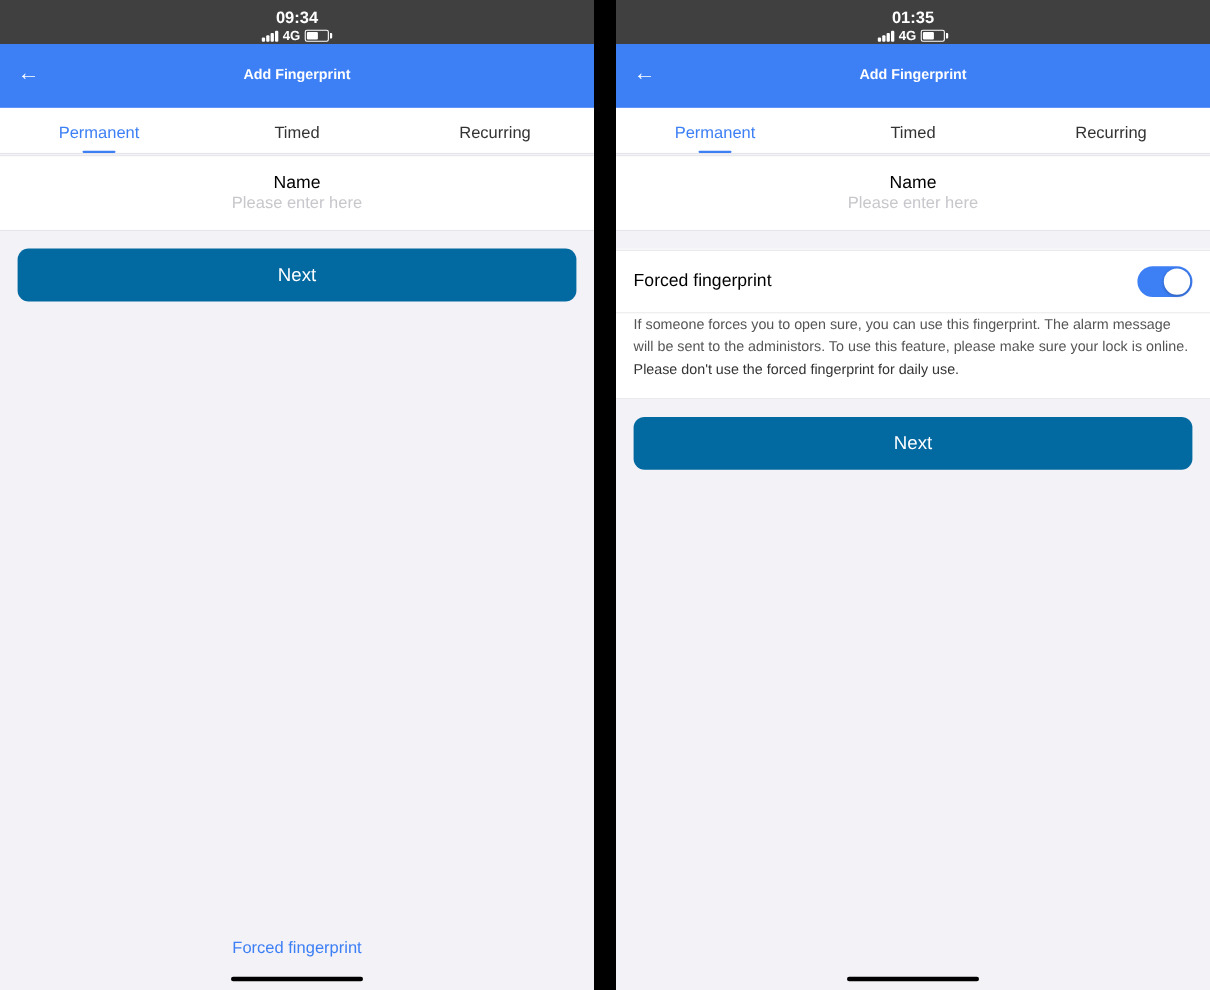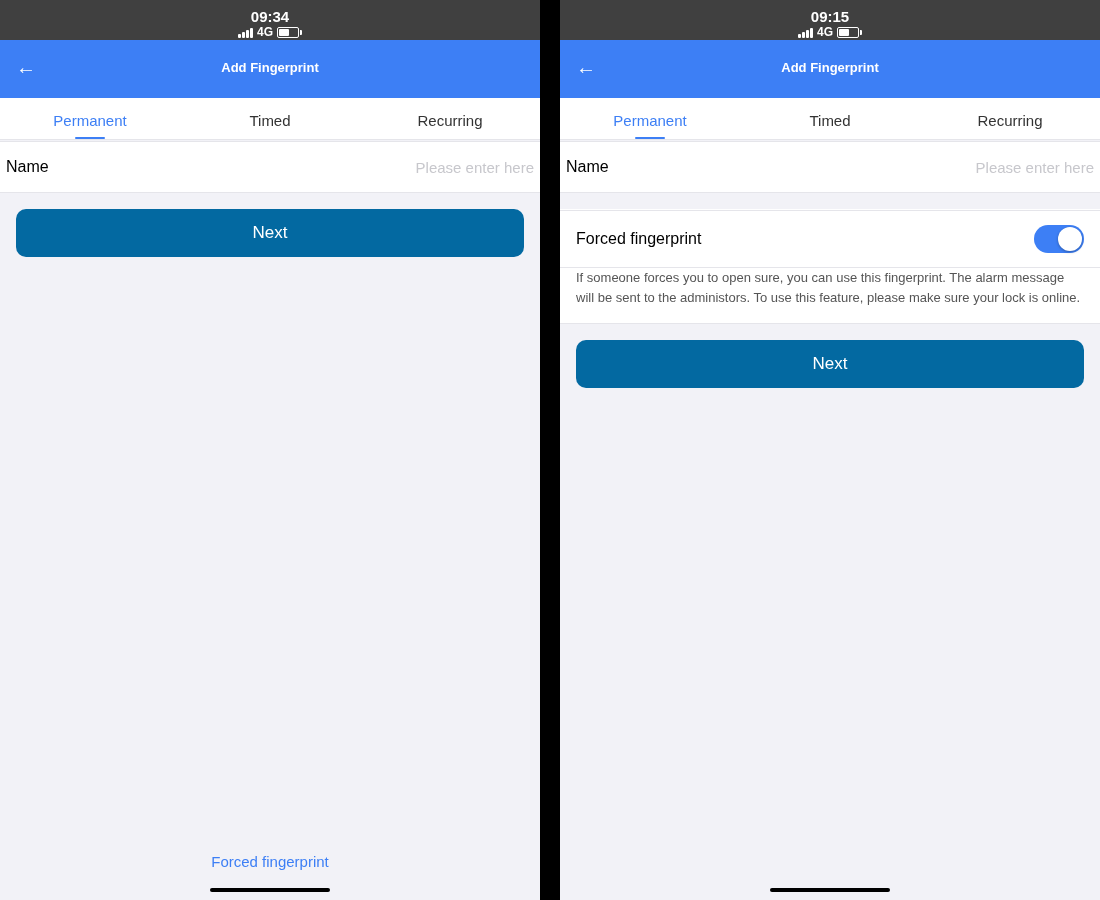--- a/index.html
+++ b/index.html
@@ -177,24 +177,25 @@
       display: flex;
       flex-direction: column;
     }
 
     
     .name-row {
       background: white;
       display: flex;
       align-items: center;
       justify-content: space-between;
-      padding: 16px 6px;
+      padding: 16px 16px;
       margin-top: 1px;
       border-top: 1px solid #e5e5ea;
       border-bottom: 1px solid #e5e5ea;
+      flex-direction: column;
     }
 
     .name-label {
       font-size: 16px;
       color: #000;
       font-weight: 400;
     }
 
     .name-placeholder {
       font-size: 15px;
@@ -353,21 +354,21 @@
   <div class="bottom-link">Forced fingerprint</div>
 
   <div class="bottom-indicator"></div>
 </div>
 
 <div class="divider"></div>
 
 <div class="phone-screen right">
 
   <div class="status-bar">
-    <span class="status-time">09:15</span>
+    <span class="status-time">01:35</span>
     <div class="status-icons">
       <div class="signal-bars">
         <div class="signal-bar"></div>
         <div class="signal-bar"></div>
         <div class="signal-bar"></div>
         <div class="signal-bar"></div>
       </div>
       <span class="network-text">4G</span>
       <div class="battery">
         <div class="battery-body">
@@ -404,20 +405,21 @@
 
     <div style="background:white; margin-top:16px;">
       <div class="forced-row">
         <span class="forced-label">Forced fingerprint</span>
         <div class="toggle">
           <div class="toggle-knob"></div>
         </div>
       </div>
       <div class="forced-desc">
         <p>If someone forces you to open sure, you can use this fingerprint. The alarm message will be sent to the administors. To use this feature, please make sure your lock is online.</p>
+        <p class="warning">Please don't use the forced fingerprint for daily use.</p>
       </div>
     </div>
 
     <button class="next-btn">Next</button>
   </div>
 
   <div class="bottom-indicator"></div>
 </div>
 
 </body></html>

